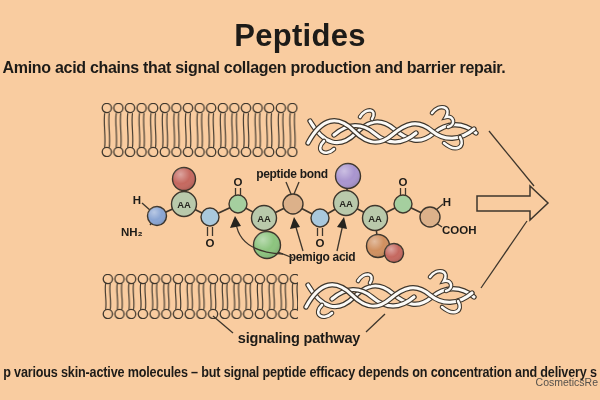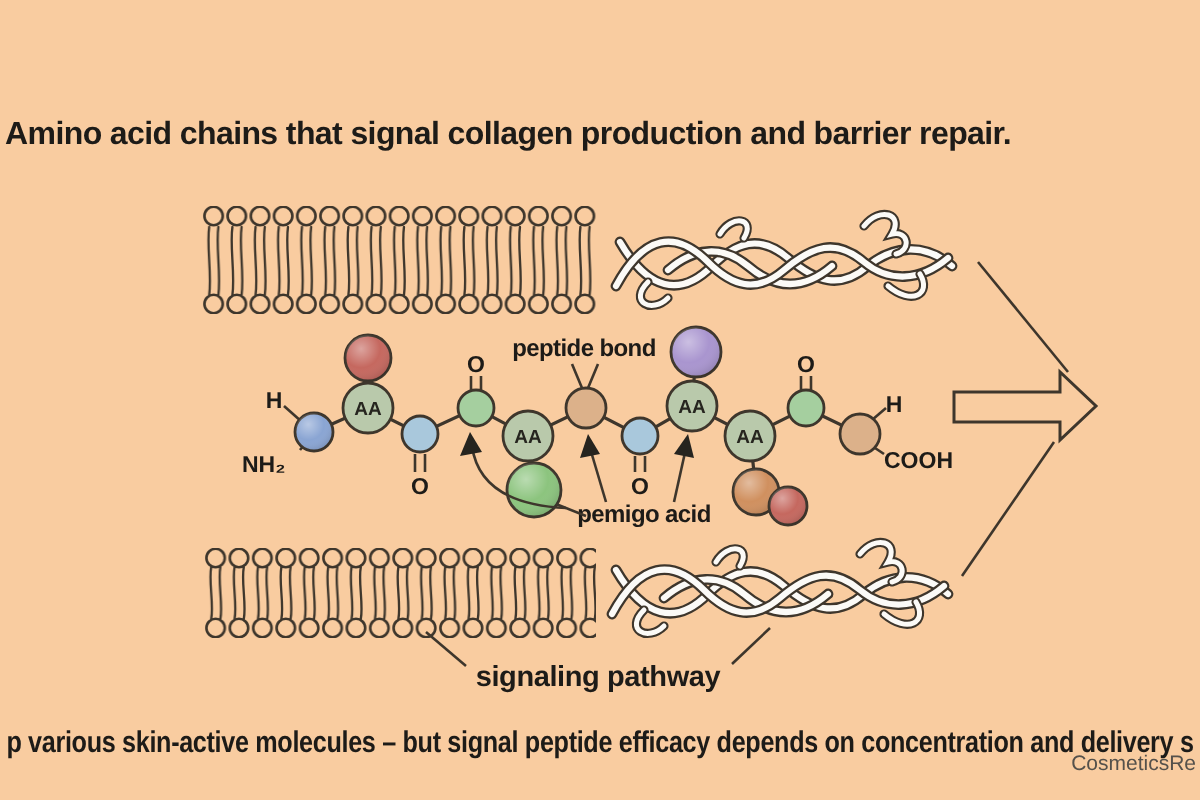--- a/index.html
+++ b/index.html
@@ -41,20 +41,21 @@
   .aatxt{font-family:"Liberation Sans",sans-serif;font-size:9.5px;font-weight:bold;fill:#26251f;}
   .big{font-family:"Liberation Sans",sans-serif;font-size:14.5px;font-weight:bold;
        fill:#1d1b18;letter-spacing:-.2px;}
   .ah{fill:#26241f;stroke:none;}
 </style>
 </head>
 <body>
 
 <div class="stage">
 
+  <div class="title">Peptides</div>
   <div class="subtitle">Amino acid chains that signal collagen production and barrier repair.</div>
 
   <svg width="600" height="400" viewBox="0 0 600 400">
     <defs>
       <radialGradient id="shine" cx="35%" cy="30%" r="75%">
         <stop offset="0%" stop-color="rgba(255,255,255,.40)"></stop>
         <stop offset="55%" stop-color="rgba(255,255,255,0)"></stop>
         <stop offset="100%" stop-color="rgba(0,0,0,.14)"></stop>
       </radialGradient>
 

